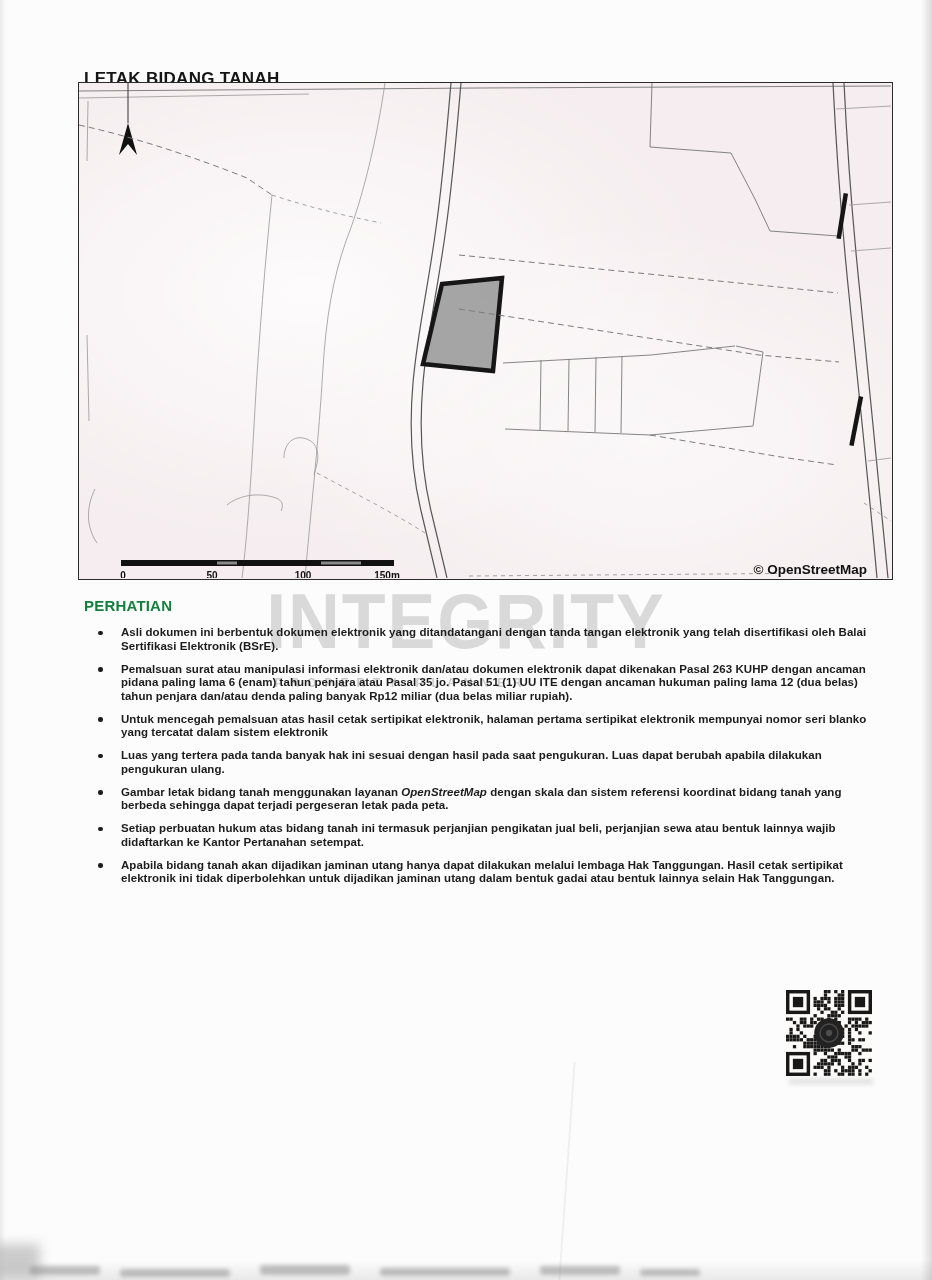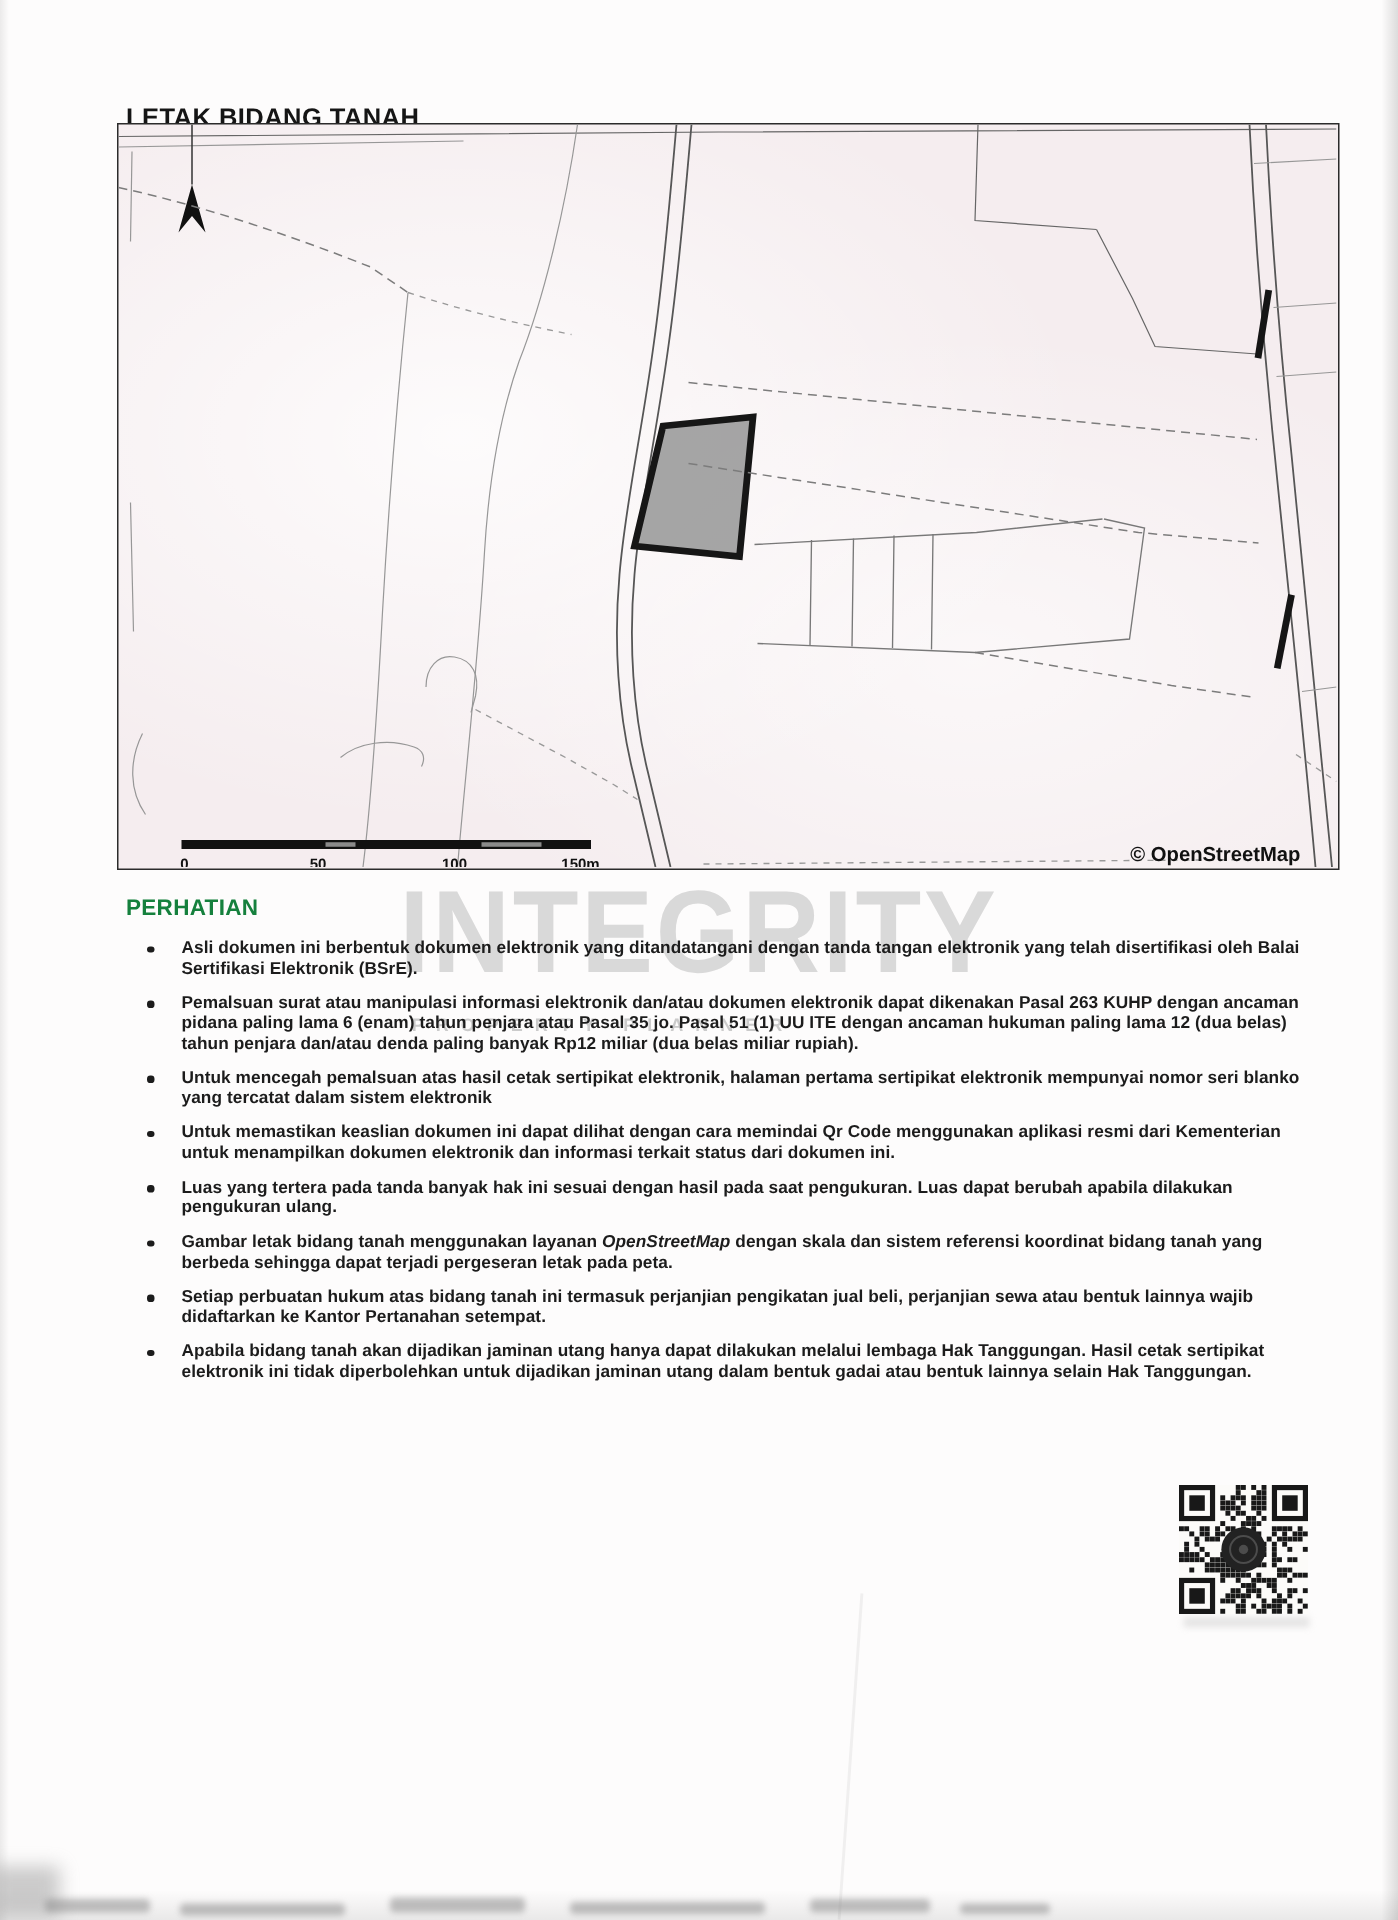--- a/index.html
+++ b/index.html
@@ -153,21 +153,20 @@
 </div>
 
 <div class="watermark">INTEGRITY</div>
 <div class="watermark2">PROPERTY PLANNER</div>
 
 <div class="notice">
   <div class="notice-heading">PERHATIAN</div>
   <div class="bullet">Asli dokumen ini berbentuk dokumen elektronik yang ditandatangani dengan tanda tangan elektronik yang telah disertifikasi oleh Balai Sertifikasi Elektronik (BSrE).</div>
   <div class="bullet">Pemalsuan surat atau manipulasi informasi elektronik dan/atau dokumen elektronik dapat dikenakan Pasal 263 KUHP dengan ancaman pidana paling lama 6 (enam) tahun penjara atau Pasal 35 jo. Pasal 51 (1) UU ITE dengan ancaman hukuman paling lama 12 (dua belas) tahun penjara dan/atau denda paling banyak Rp12 miliar (dua belas miliar rupiah).</div>
   <div class="bullet">Untuk mencegah pemalsuan atas hasil cetak sertipikat elektronik, halaman pertama sertipikat elektronik mempunyai nomor seri blanko yang tercatat dalam sistem elektronik</div>
-  <div class="bullet">Untuk memastikan keaslian dokumen ini dapat dilihat dengan cara memindai Qr Code menggunakan aplikasi resmi dari Kementerian untuk menampilkan dokumen elektronik dan informasi terkait status dari dokumen ini.</div>
   <div class="bullet">Luas yang tertera pada tanda banyak hak ini sesuai dengan hasil pada saat pengukuran. Luas dapat berubah apabila dilakukan pengukuran ulang.</div>
   <div class="bullet"><span>Gambar letak bidang tanah menggunakan layanan </span><span class="it">OpenStreetMap</span><span> dengan skala dan sistem referensi koordinat bidang tanah yang berbeda sehingga dapat terjadi pergeseran letak pada peta.</span></div>
   <div class="bullet">Setiap perbuatan hukum atas bidang tanah ini termasuk perjanjian pengikatan jual beli, perjanjian sewa atau bentuk lainnya wajib didaftarkan ke Kantor Pertanahan setempat.</div>
   <div class="bullet">Apabila bidang tanah akan dijadikan jaminan utang hanya dapat dilakukan melalui lembaga Hak Tanggungan. Hasil cetak sertipikat elektronik ini tidak diperbolehkan untuk dijadikan jaminan utang dalam bentuk gadai atau bentuk lainnya selain Hak Tanggungan.</div>
 </div>
 
 <div class="qr-wrap">
   <svg id="qr-svg" width="86" height="86" viewBox="0 0 96 96">
     <rect x="0" y="0" width="96" height="96" fill="#f6f5f3"></rect>
   <rect x="42.239999999999995" y="0" width="3.6479999999999997" height="3.6479999999999997" fill="#1d1d1d"></rect>

